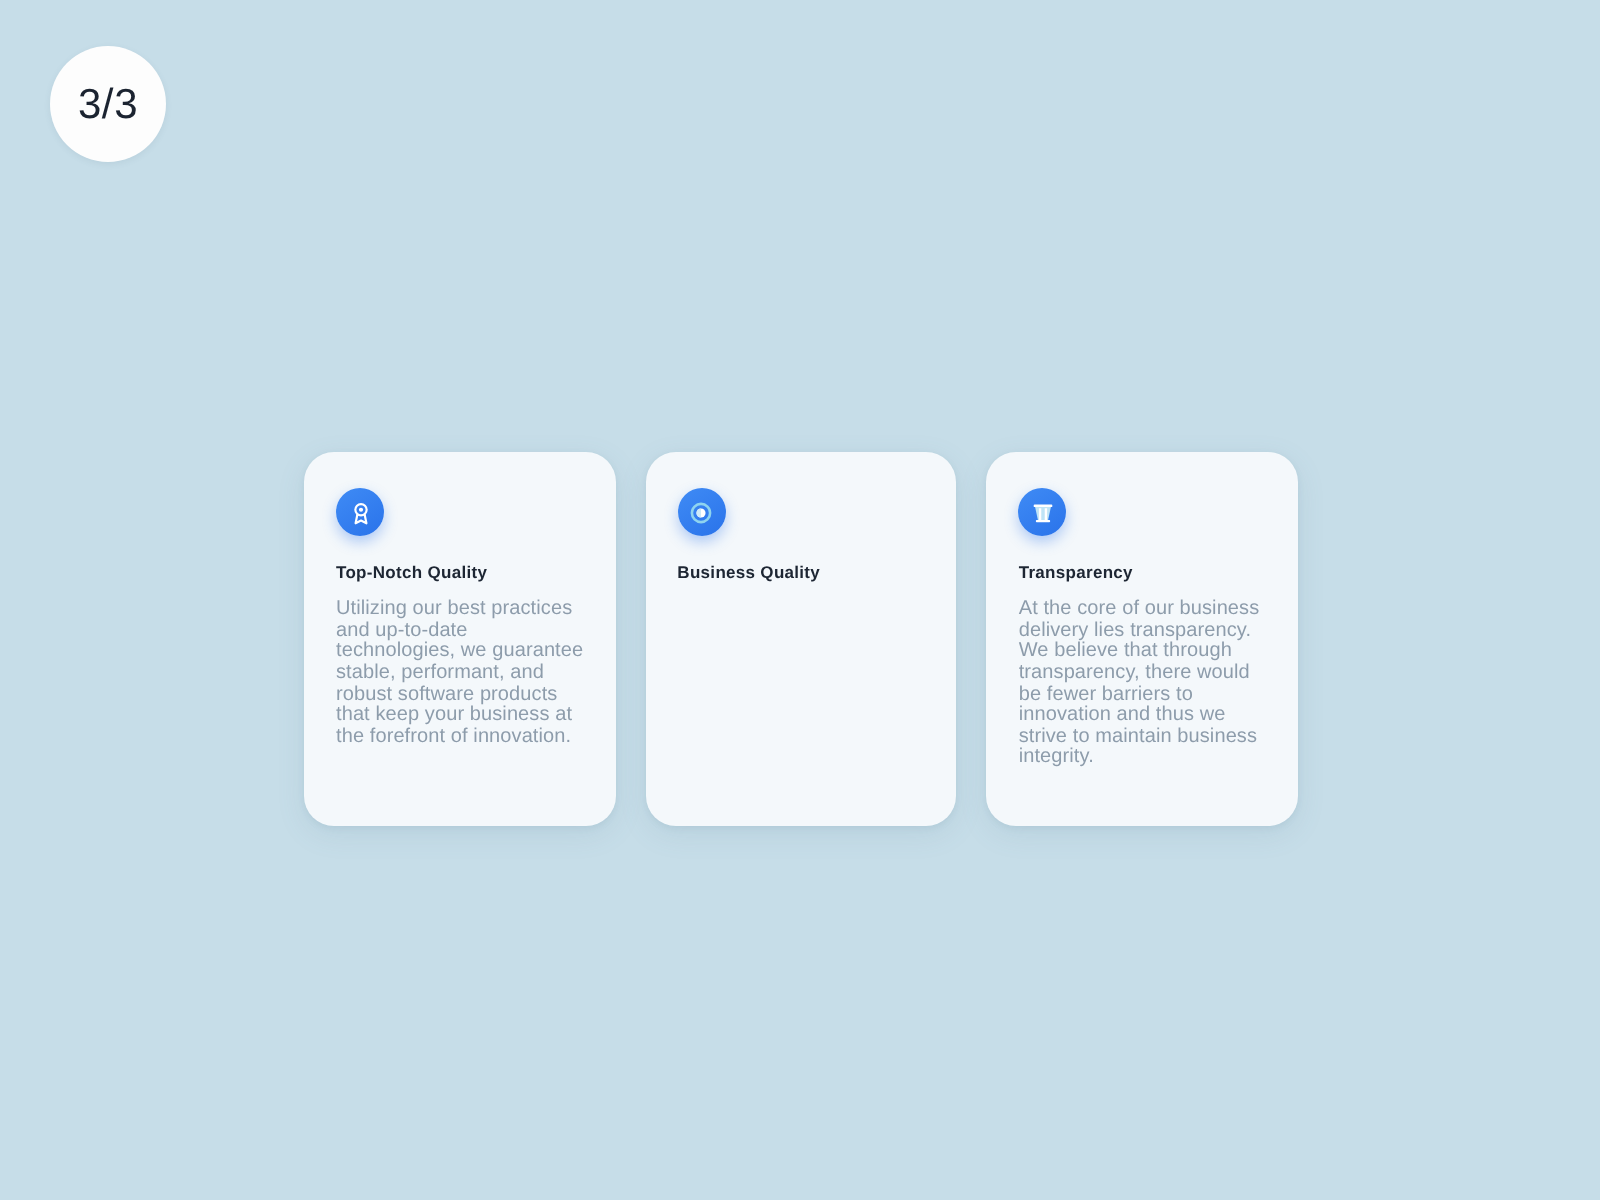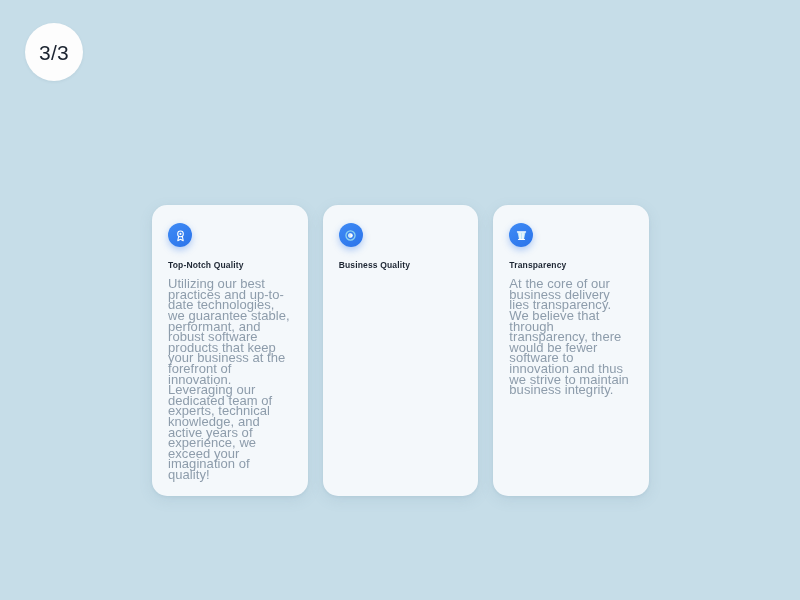--- a/index.html
+++ b/index.html
@@ -57,20 +57,21 @@
   .feature-card {
     position: relative;
     width: 156px;
     min-height: 187px;
     background: #f4f8fb;
     border-radius: 15px;
     box-sizing: border-box;
     padding: 18px 16px 16px 16px;
     box-shadow: 0 4px 14px rgba(92, 130, 152, 0.13),
                 0 1px 3px rgba(92, 130, 152, 0.10);
+    margin-top: 21px;
   }
 
   
   .icon-disc {
     width: 24px;
     height: 24px;
     border-radius: 50%;
     background: linear-gradient(145deg, #3f8bf5 0%, #2a73ea 100%);
     display: flex;
     align-items: center;
@@ -87,21 +88,21 @@
     font-size: 8.5px;
     font-weight: 700;
     color: #1d2633;
     letter-spacing: 0.15px;
     line-height: 1.2;
   }
   .card-body {
     margin-top: 9px;
   }
   .card-paragraph {
-    font-size: 13px;
+    font-size: 10px;
     line-height: 10.6px;
     color: #8d9cab;
     letter-spacing: 0.05px;
     margin: 0;
   }
   .card-paragraph + .card-paragraph {
     margin-top: 0;
   }
 </style>
 </head>
@@ -119,21 +120,20 @@
       <div class="icon-disc">
         <svg width="13" height="13" viewBox="0 0 24 24" fill="none" stroke="#ffffff" stroke-width="2" stroke-linecap="round" stroke-linejoin="round">
           <circle cx="12" cy="9" r="5.2"></circle>
           <circle cx="12" cy="9" r="1.9" fill="#ffffff" stroke="none"></circle>
           <path d="M8.6 13.6 L7 21.5 L12 19 L17 21.5 L15.4 13.6"></path>
         </svg>
       </div>
       <div class="card-title">Top-Notch Quality</div>
       <div class="card-body">
         <p class="card-paragraph">Utilizing our best practices and up-to-date technologies, we guarantee stable, performant, and robust software products that keep your business at the forefront of innovation.</p>
-        <p class="card-paragraph">Leveraging our dedicated team of experts, technical knowledge, and active years of experience, we exceed your imagination of quality!</p>
       </div>
     </div>
 
     <div class="feature-card">
       <div class="icon-disc">
         <svg width="13" height="13" viewBox="0 0 24 24">
           <circle cx="12" cy="12" r="8.4" fill="none" stroke="#8fd4ef" stroke-width="2.4"></circle>
           <circle cx="12" cy="12" r="4.2" fill="#ffffff"></circle>
           <path d="M12 7.8 A4.2 4.2 0 0 0 12 16.2 Z" fill="#cfeaf8"></path>
         </svg>
@@ -146,18 +146,18 @@
         <svg width="13" height="13" viewBox="0 0 24 24">
           <path d="M4.5 5.5 H19.5 L16.6 19 H7.4 Z" fill="#bfe4f6"></path>
           <rect x="3.4" y="4.2" width="17.2" height="2.3" rx="0.8" fill="#ffffff"></rect>
           <rect x="8.2" y="7.6" width="2.2" height="11" fill="#ffffff"></rect>
           <rect x="13.6" y="7.6" width="2.2" height="11" fill="#ffffff"></rect>
           <rect x="5.4" y="18.4" width="13.2" height="2.1" rx="0.8" fill="#ffffff"></rect>
         </svg>
       </div>
       <div class="card-title">Transparency</div>
       <div class="card-body">
-        <p class="card-paragraph">At the core of our business delivery lies transparency. We believe that through transparency, there would be fewer software to innovation and thus we strive to maintain business integrity.</p>
+        <p class="card-paragraph">At the core of our business delivery lies transparency. We believe that through transparency, there would be fewer barriers to innovation and thus we strive to maintain business integrity.</p>
       </div>
     </div>
 
   </div>
 </div>
 
 </body></html>

